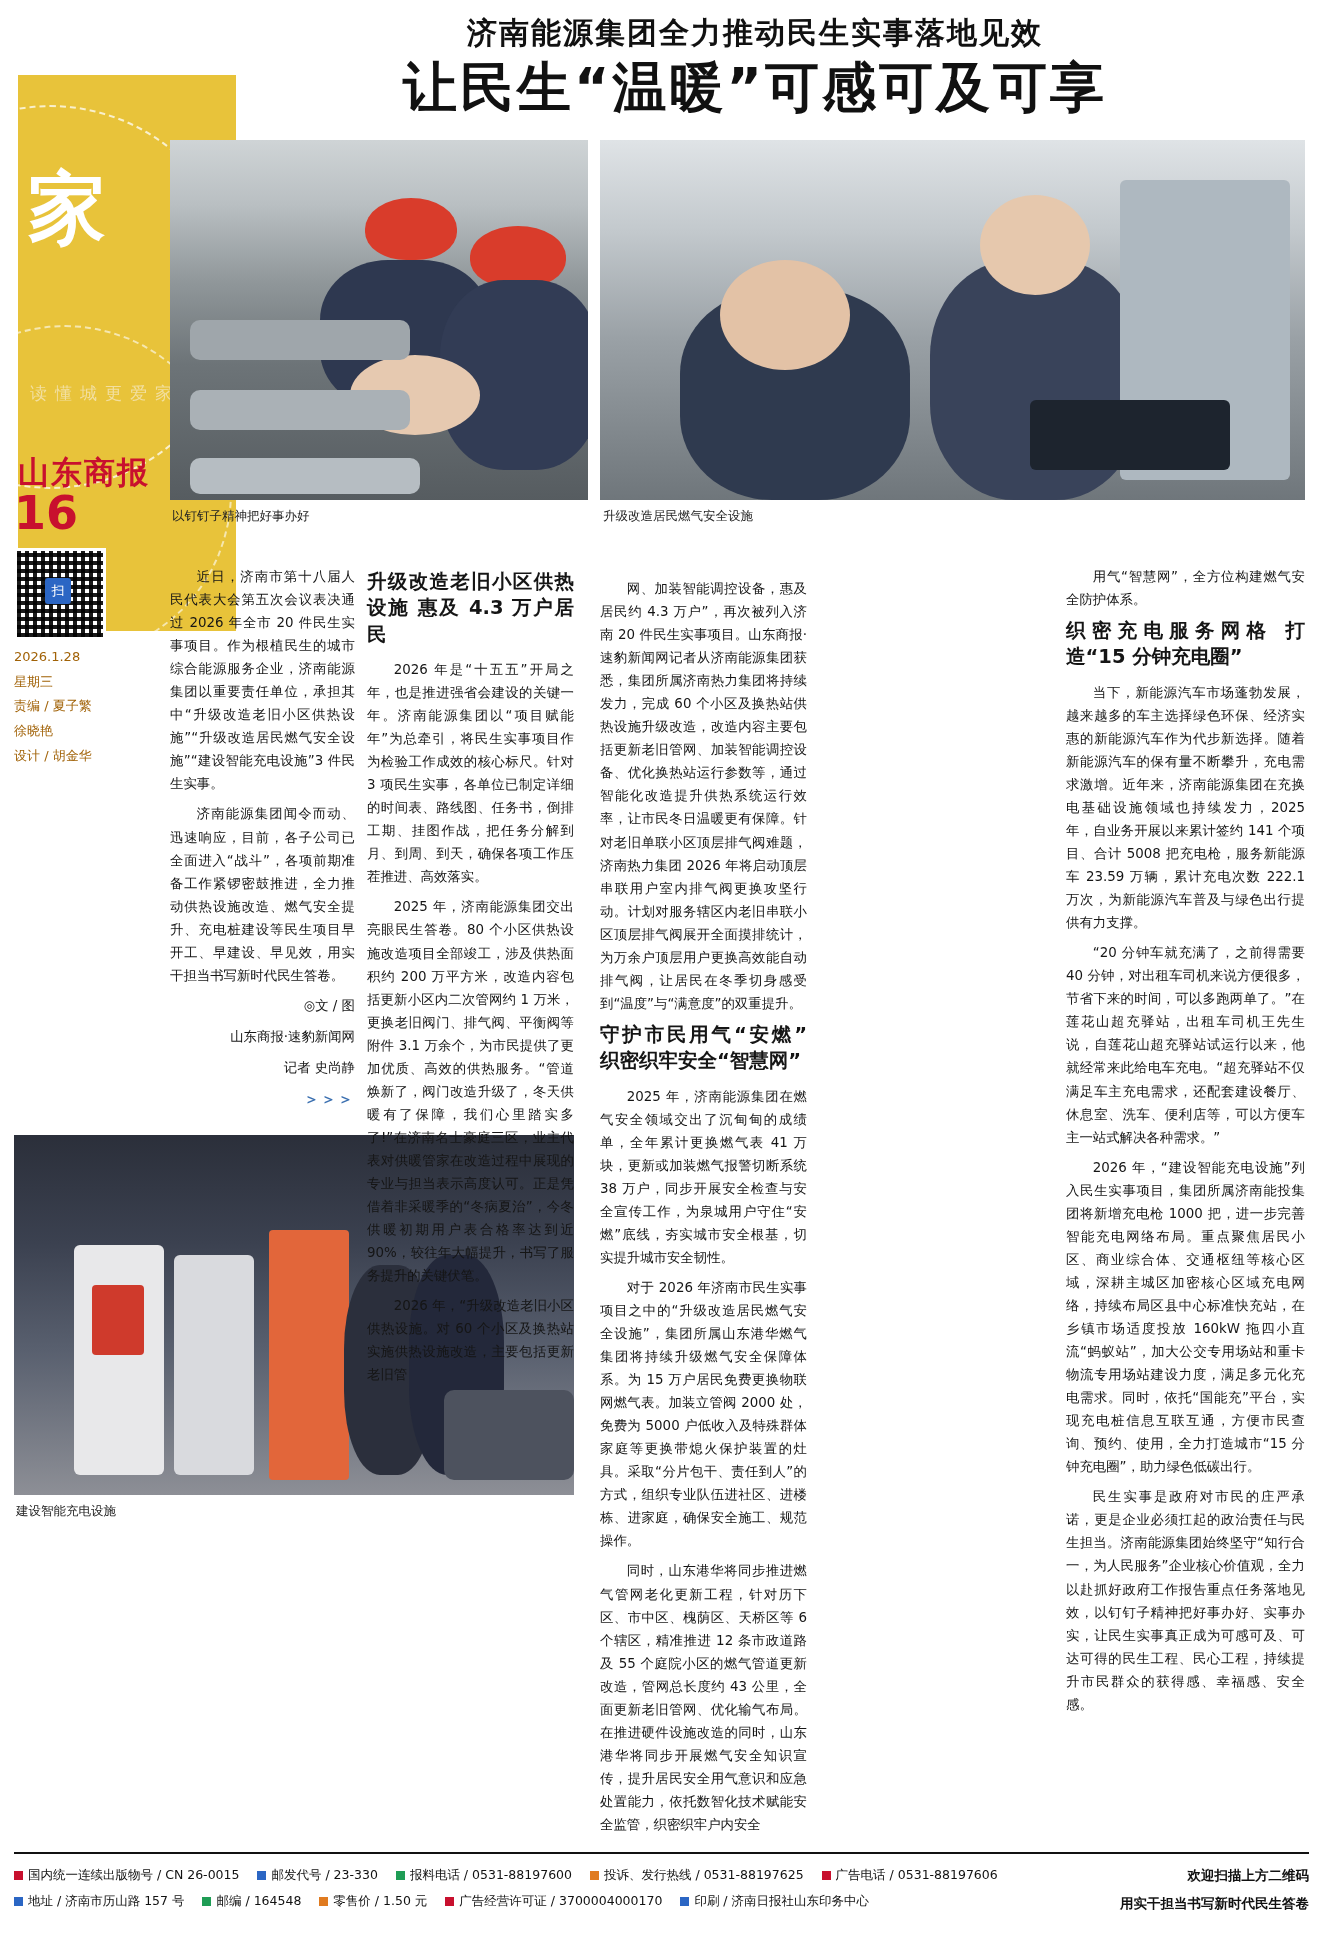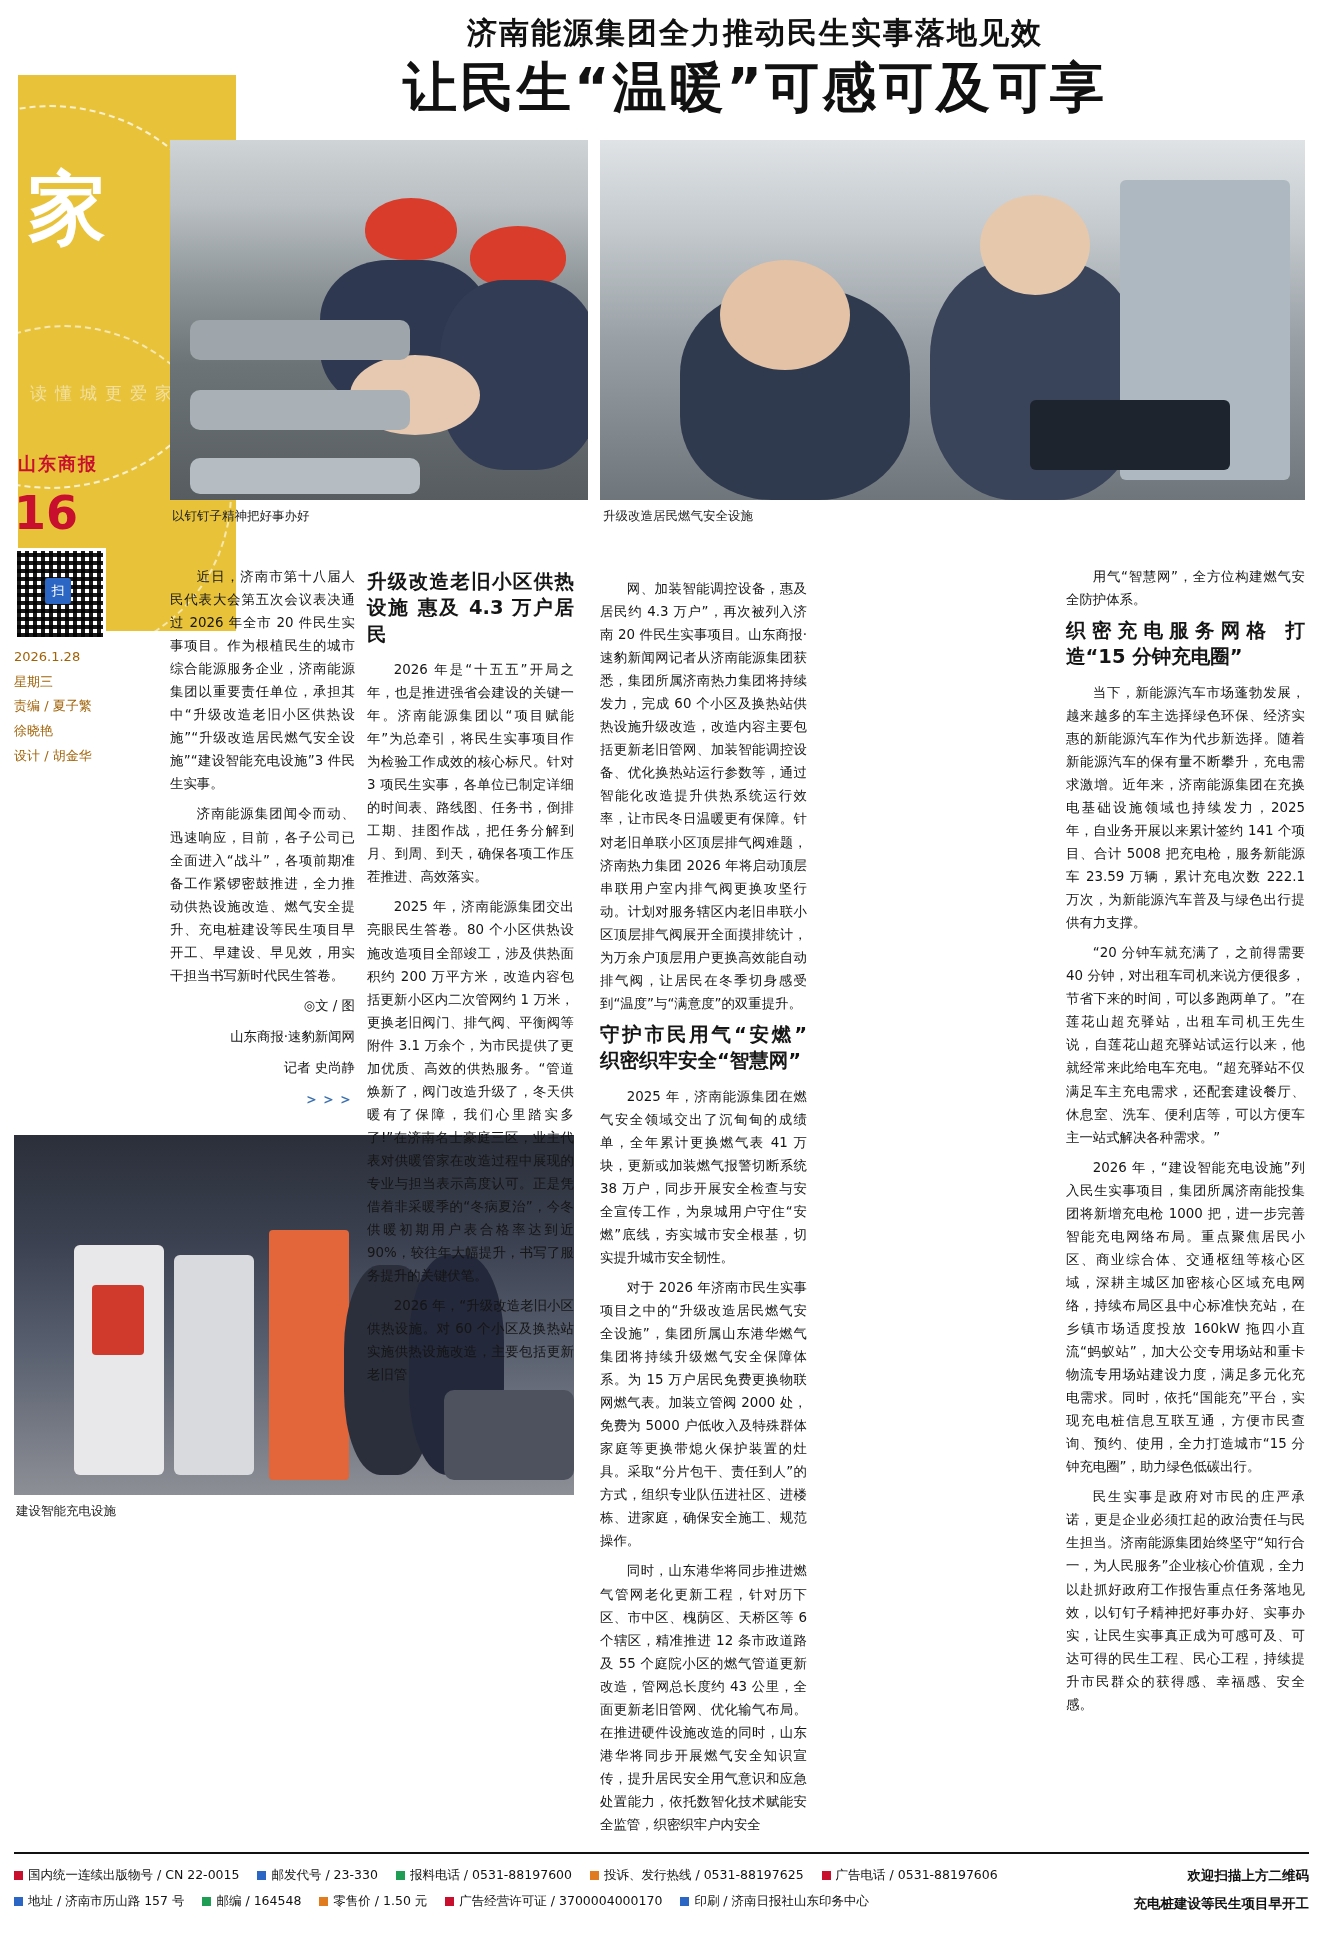--- a/index.html
+++ b/index.html
@@ -11,21 +11,21 @@
   .headline-sub{font-family:"DejaVu Sans",sans-serif;font-size:30px;font-weight:bold;letter-spacing:2px;color:#111;line-height:1.25;}
   .headline-main{font-family:"DejaVu Sans",sans-serif;font-size:54px;font-weight:bold;letter-spacing:3px;color:#111;line-height:1.2;margin-top:4px;}
 
   
   .flag{position:absolute;left:18px;top:75px;width:218px;height:556px;background:#e8c33a;}
   .flag-circle{position:absolute;left:18px;top:75px;width:218px;height:556px;overflow:hidden;}
   .flag-arc{position:absolute;left:-160px;top:30px;width:380px;height:380px;border:2px dashed #ffffff;border-radius:50%;opacity:.75;}
   .flag-arc2{position:absolute;left:-120px;top:250px;width:330px;height:330px;border:2px dashed #ffffff;border-radius:50%;opacity:.6;}
   .flag-title{position:absolute;left:28px;top:165px;font-family:"DejaVu Sans",sans-serif;font-size:78px;font-weight:bold;color:#ffffff;line-height:1.12;letter-spacing:4px;}
   .flag-slogan{position:absolute;left:30px;top:382px;font-family:"DejaVu Sans",sans-serif;font-size:17px;color:#f2dfa0;letter-spacing:8px;}
-  .flag-brand{position:absolute;left:18px;top:452px;font-family:"DejaVu Sans",sans-serif;font-size:18px;font-weight:bold;color:#c8102e;letter-spacing:2px;}
+  .flag-brand{position:absolute;left:18px;top:452px;font-family:"DejaVu Sans",sans-serif;font-size:31px;font-weight:bold;color:#c8102e;letter-spacing:2px;}
   .flag-pagenum{position:absolute;left:14px;top:490px;font-family:"DejaVu Sans",sans-serif;font-size:46px;font-weight:bold;color:#c8102e;line-height:1;}
 
   
   .qr{position:absolute;left:14px;top:548px;width:86px;height:86px;background:
      repeating-linear-gradient(90deg,#1a1a1a 0 4px,#fff 4px 8px),
      repeating-linear-gradient(0deg,#1a1a1a 0 4px,transparent 4px 8px);
      background-blend-mode:multiply;border:3px solid #fff;}
   .qr-core{position:absolute;left:45px;top:578px;width:26px;height:26px;background:#2b66c4;border-radius:3px;color:#fff;font-size:13px;text-align:center;line-height:26px;}
 
   
@@ -160,32 +160,32 @@
     <div class="sechead">织密充电服务网格 打造“15 分钟充电圈”</div>
     <p>当下，新能源汽车市场蓬勃发展，越来越多的车主选择绿色环保、经济实惠的新能源汽车作为代步新选择。随着新能源汽车的保有量不断攀升，充电需求激增。近年来，济南能源集团在充换电基础设施领域也持续发力，2025 年，自业务开展以来累计签约 141 个项目、合计 5008 把充电枪，服务新能源车 23.59 万辆，累计充电次数 222.1 万次，为新能源汽车普及与绿色出行提供有力支撑。</p>
     <p>“20 分钟车就充满了，之前得需要 40 分钟，对出租车司机来说方便很多，节省下来的时间，可以多跑两单了。”在莲花山超充驿站，出租车司机王先生说，自莲花山超充驿站试运行以来，他就经常来此给电车充电。“超充驿站不仅满足车主充电需求，还配套建设餐厅、休息室、洗车、便利店等，可以方便车主一站式解决各种需求。”</p>
     <p>2026 年，“建设智能充电设施”列入民生实事项目，集团所属济南能投集团将新增充电枪 1000 把，进一步完善智能充电网络布局。重点聚焦居民小区、商业综合体、交通枢纽等核心区域，深耕主城区加密核心区域充电网络，持续布局区县中心标准快充站，在乡镇市场适度投放 160kW 拖四小直流“蚂蚁站”，加大公交专用场站和重卡物流专用场站建设力度，满足多元化充电需求。同时，依托“国能充”平台，实现充电桩信息互联互通，方便市民查询、预约、使用，全力打造城市“15 分钟充电圈”，助力绿色低碳出行。</p>
     <p>民生实事是政府对市民的庄严承诺，更是企业必须扛起的政治责任与民生担当。济南能源集团始终坚守“知行合一，为人民服务”企业核心价值观，全力以赴抓好政府工作报告重点任务落地见效，以钉钉子精神把好事办好、实事办实，让民生实事真正成为可感可及、可达可得的民生工程、民心工程，持续提升市民群众的获得感、幸福感、安全感。</p>
   </div>
 
   <div class="footrule"></div>
   <div class="footer">
     <div class="frow">
-      <span><span class="sq sq-r"></span><span>国内统一连续出版物号 / CN 22-0015</span></span>
+      <span><span class="sq sq-r"></span><span>国内统一连续出版物号 / CN 26-0015</span></span>
       <span><span class="sq sq-b"></span><span>邮发代号 / 23-330</span></span>
       <span><span class="sq sq-g"></span><span>报料电话 / 0531-88197600</span></span>
       <span><span class="sq sq-o"></span><span>投诉、发行热线 / 0531-88197625</span></span>
       <span><span class="sq sq-r"></span><span>广告电话 / 0531-88197606</span></span>
     </div>
     <div class="frow">
       <span><span class="sq sq-b"></span><span>地址 / 济南市历山路 157 号</span></span>
       <span><span class="sq sq-g"></span><span>邮编 / 164548</span></span>
       <span><span class="sq sq-o"></span><span>零售价 / 1.50 元</span></span>
       <span><span class="sq sq-r"></span><span>广告经营许可证 / 3700004000170</span></span>
       <span><span class="sq sq-b"></span><span>印刷 / 济南日报社山东印务中心</span></span>
     </div>
     <div class="fright">
       <div>欢迎扫描上方二维码</div>
-      <div>充电桩建设等民生项目早开工</div>
+      <div>用实干担当书写新时代民生答卷</div>
     </div>
   </div>
 
 </div>
 
 </body></html>

